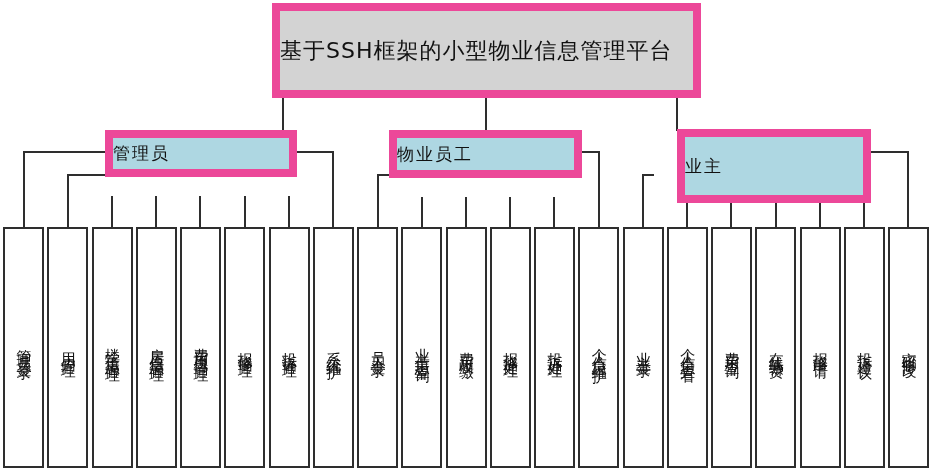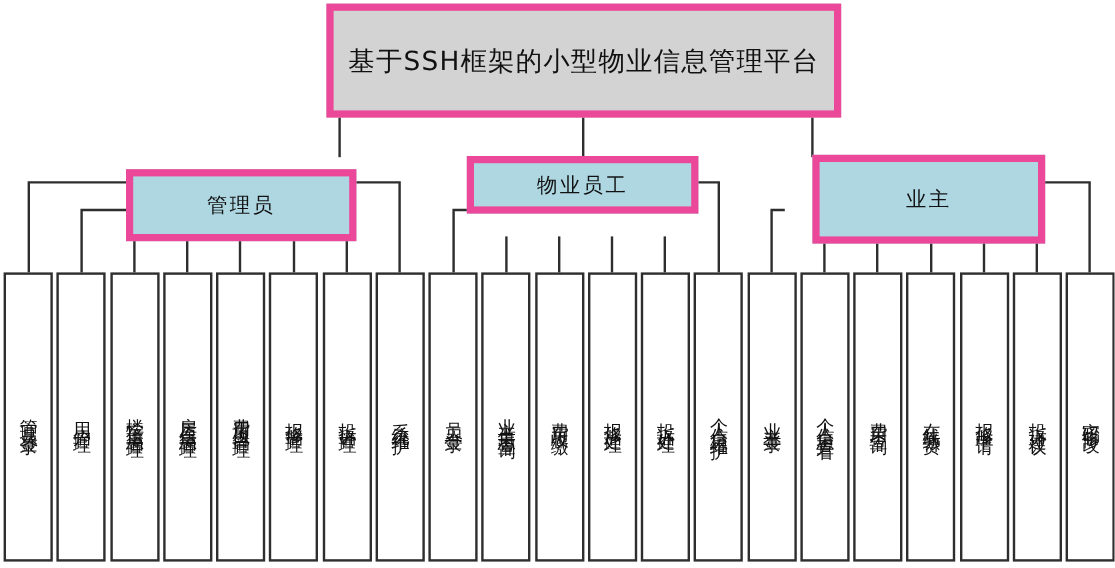--- a/index.html
+++ b/index.html
@@ -3,29 +3,29 @@
 <meta charset="utf-8">
 <style>
   html,body{margin:0;padding:0;background:#ffffff;}
   .stage{
     position:relative;width:929px;height:473px;background:#ffffff;
     font-family:"DejaVu Sans","Liberation Sans",sans-serif;color:#111;
     overflow:hidden;
   }
   .connectors{position:absolute;left:0;top:0;width:929px;height:473px;}
   .box{
-    position:absolute;box-sizing:border-box;border:6px solid #ec4899;
-    display:flex;align-items:center;justify-content:center;text-align:center;
+    position:absolute;box-sizing:border-box;border:8px solid #ec4899;
+    display:flex;align-items:center;text-align:center;
   }
   .title-box{
     left:272px;top:3px;width:429px;height:95px;background:#d3d3d3;
     font-size:22px;letter-spacing:1px;
   }
   .branch{background:#aed7e2;font-size:17px;letter-spacing:2px;}
-  .b0{left:105px;top:130px;width:192px;height:60px;margin-top:11px;}
+  .b0{left:105px;top:130px;width:192px;height:47px;}
   .b1{left:389px;top:130px;width:193px;height:48px;}
   .b2{left:677px;top:129px;width:194px;height:74px;}
   .leafrow{
     position:absolute;left:0;top:227px;width:929px;height:241px;
     display:flex;justify-content:space-between;box-sizing:border-box;
     padding-left:3px;
   }
   .leaf{
     width:41px;height:241px;box-sizing:border-box;border:2px solid #2e2e2e;
     background:#ffffff;display:flex;align-items:center;justify-content:center;

